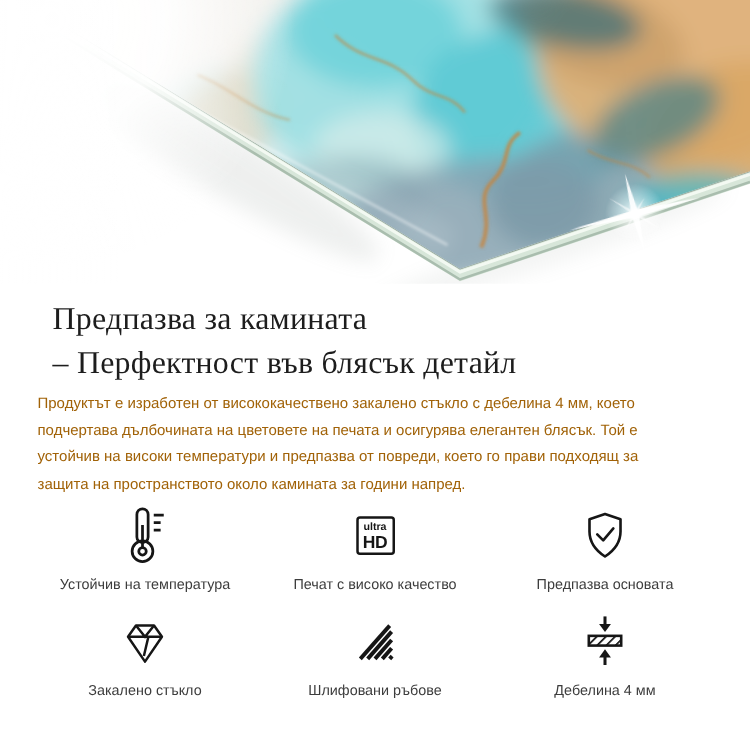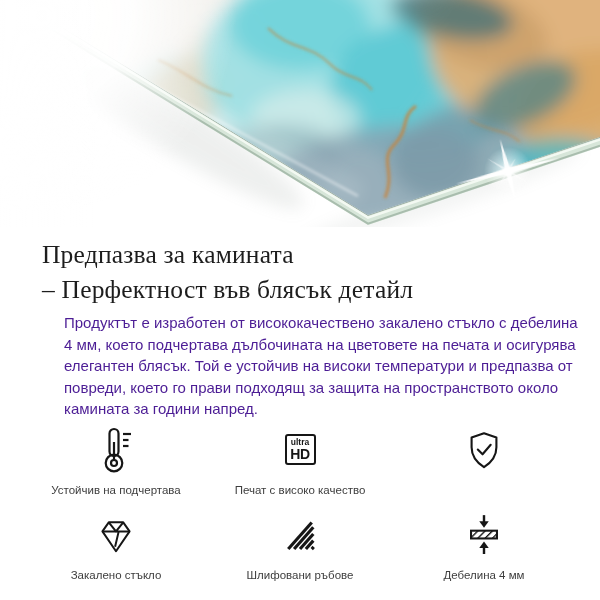--- a/index.html
+++ b/index.html
@@ -9,22 +9,22 @@
   .hero{position:relative;width:600px;height:227px;background:#ffffff;}
   .hero svg{display:block;}
 
   
   h1{margin:10px 0 0;padding:0 40px 0 42px;
      font-family:"Liberation Serif","DejaVu Serif",serif;
      font-weight:400;font-size:25.5px;line-height:35px;color:#1d1d1d;letter-spacing:.2px;}
   h1 span{display:block;}
 
   
-  .desc{margin:5px 0 0;padding-left:64px;width:524px;
-        font-size:15px;line-height:21.5px;color:#4c1d95;}
+  .desc{margin:5px 0 0;padding-left:30px;width:524px;
+        font-size:12px;line-height:21.5px;color:#a16207;}
 
   
   .features{margin-top:6px;padding:0 24px;display:grid;
             grid-template-columns:repeat(3,1fr);row-gap:14px;}
   .feature{display:flex;flex-direction:column;align-items:center;}
   .icon-box{height:48px;display:flex;align-items:center;justify-content:center;}
   .feature .label{margin-top:9px;font-size:11.5px;line-height:14px;color:#3d3d3d;text-align:center;}
 
   .uhd{width:27px;height:27px;border:2.5px solid #161616;border-radius:3px;
        display:flex;flex-direction:column;align-items:center;justify-content:center;}
@@ -149,40 +149,41 @@
       <svg width="44" height="48" viewBox="0 0 44 48">
         <rect class="stroke" x="15.5" y="3" width="9" height="27" rx="4.5"></rect>
         <circle class="stroke" cx="20" cy="37" r="8.3"></circle>
         <circle class="stroke" cx="20" cy="37" r="3" stroke-width="2"></circle>
         <line class="stroke" x1="20" y1="33.5" x2="20" y2="16" stroke-width="2.4"></line>
         <line class="stroke" x1="29" y1="8" x2="37" y2="8" stroke-width="2"></line>
         <line class="stroke" x1="29" y1="14" x2="34.5" y2="14" stroke-width="2"></line>
         <line class="stroke" x1="29" y1="20" x2="34.5" y2="20" stroke-width="2"></line>
       </svg>
     </div>
-    <div class="label">Устойчив на подчертава</div>
+    <div class="label">Устойчив на температура</div>
   </div>
 
   <div class="feature">
     <div class="icon-box">
       <div class="uhd">
         <div class="t1">ultra</div>
         <div class="t2">HD</div>
       </div>
     </div>
     <div class="label">Печат с високо качество</div>
   </div>
 
   <div class="feature">
     <div class="icon-box">
       <svg width="42" height="44" viewBox="0 0 44 44">
         <path class="stroke" d="M22,4.5 L35,8.8 V19 C35,29 29,35.4 22,40 C15,35.4 9,29 9,19 V8.8 Z" stroke-linejoin="round"></path>
         <path class="stroke" d="M15.5,21.5 L20.5,26.5 L29,16.5" stroke-width="2.4" stroke-linecap="round" stroke-linejoin="round"></path>
       </svg>
     </div>
+    <div class="label">Предпазва основата</div>
   </div>
 
   <div class="feature">
     <div class="icon-box">
       <svg width="40" height="38" viewBox="0 0 44 42">
         <path class="stroke" stroke-width="2" stroke-linejoin="round" d="M7,17 L14,7 H30 L37,17 L22,39 Z"></path>
         <path class="stroke" stroke-width="1.8" d="M7,17 H37 M14,7 L22,17 L30,7 M25,17 L21,34"></path>
       </svg>
     </div>
     <div class="label">Закалено стъкло</div>

